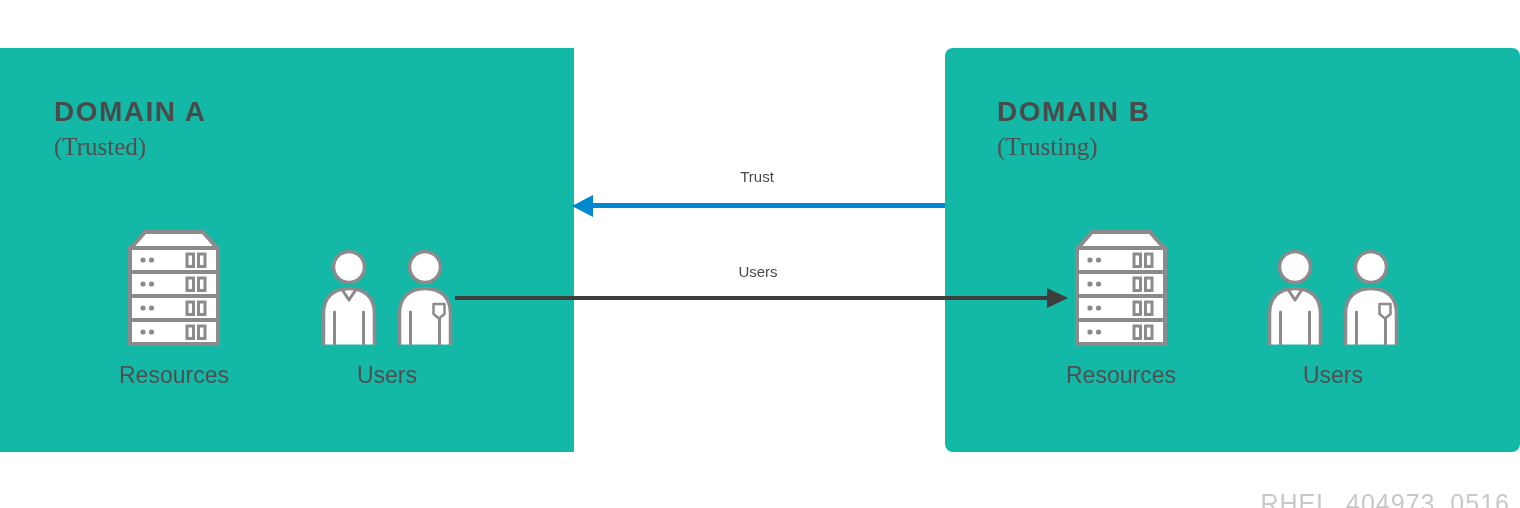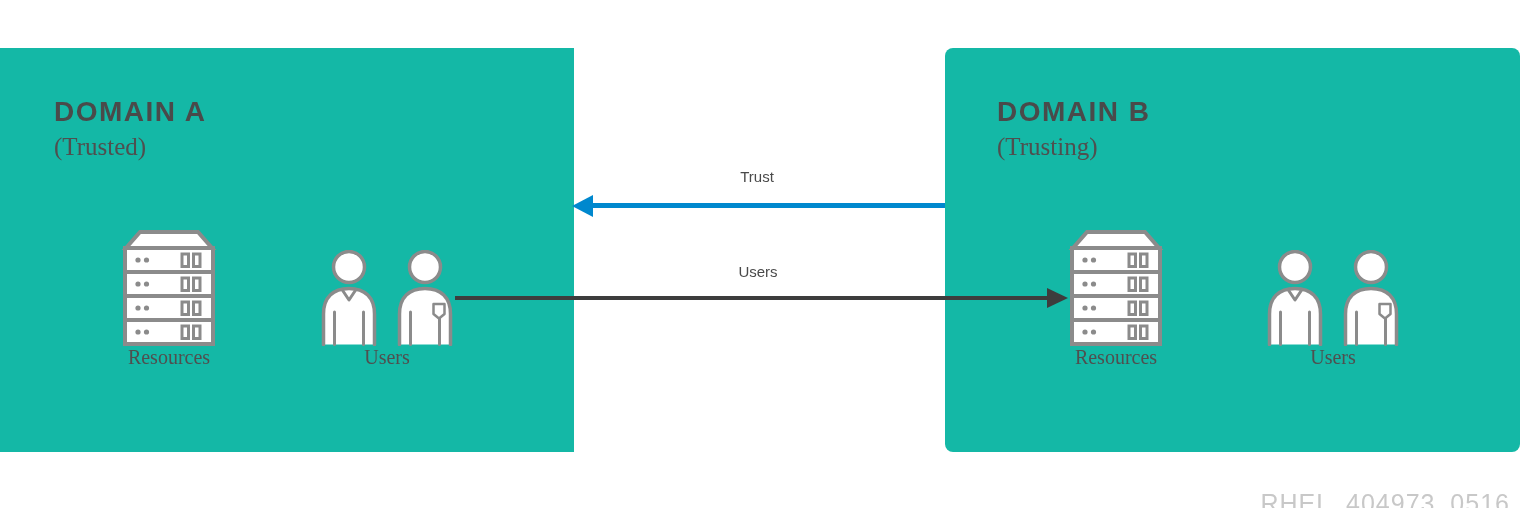--- a/index.html
+++ b/index.html
@@ -50,24 +50,24 @@
     display: flex;
     flex-direction: column;
     align-items: center;
   }
   .figure .icon-row {
     display: flex;
     align-items: flex-end;
     gap: 10px;
   }
   .figure .caption {
-    font-size: 20px;
+    margin-top: 16px;
+    font-size: 23px;
     color: #4f4f4f;
     white-space: nowrap;
-    font-family: Liberation Serif, serif;
   }
 
   
   .arrow-line { position: absolute; z-index: 1; }
   .trust-line {
     left: 591px; top: 203px; width: 354px; height: 5px;
     background: #0088ce;
   }
   .trust-head {
     position: absolute; z-index: 1;

